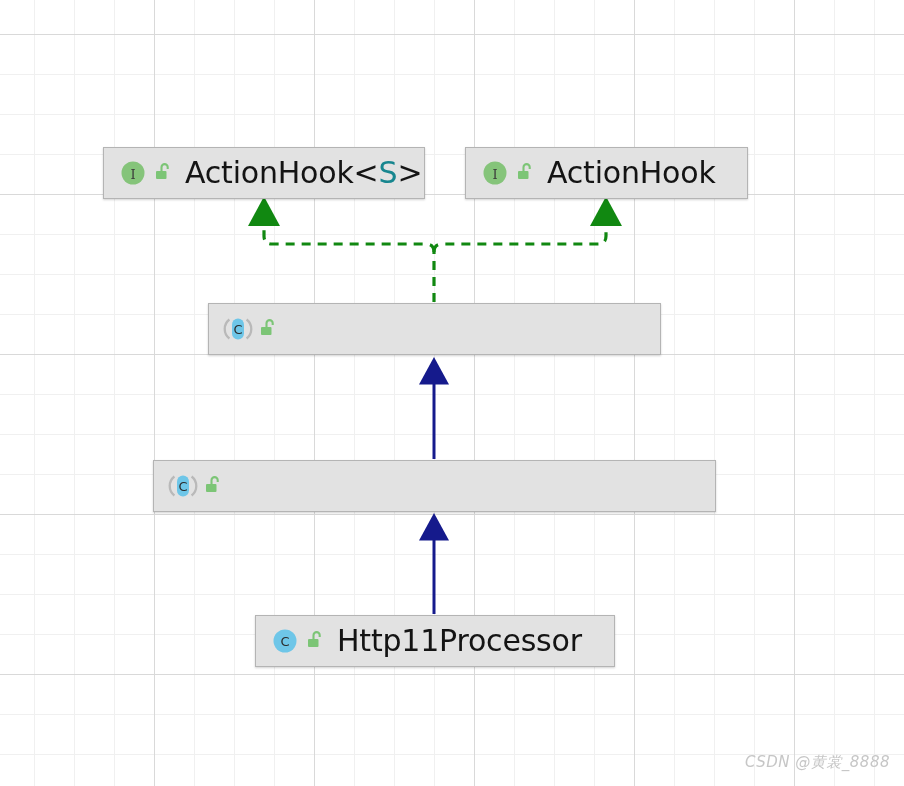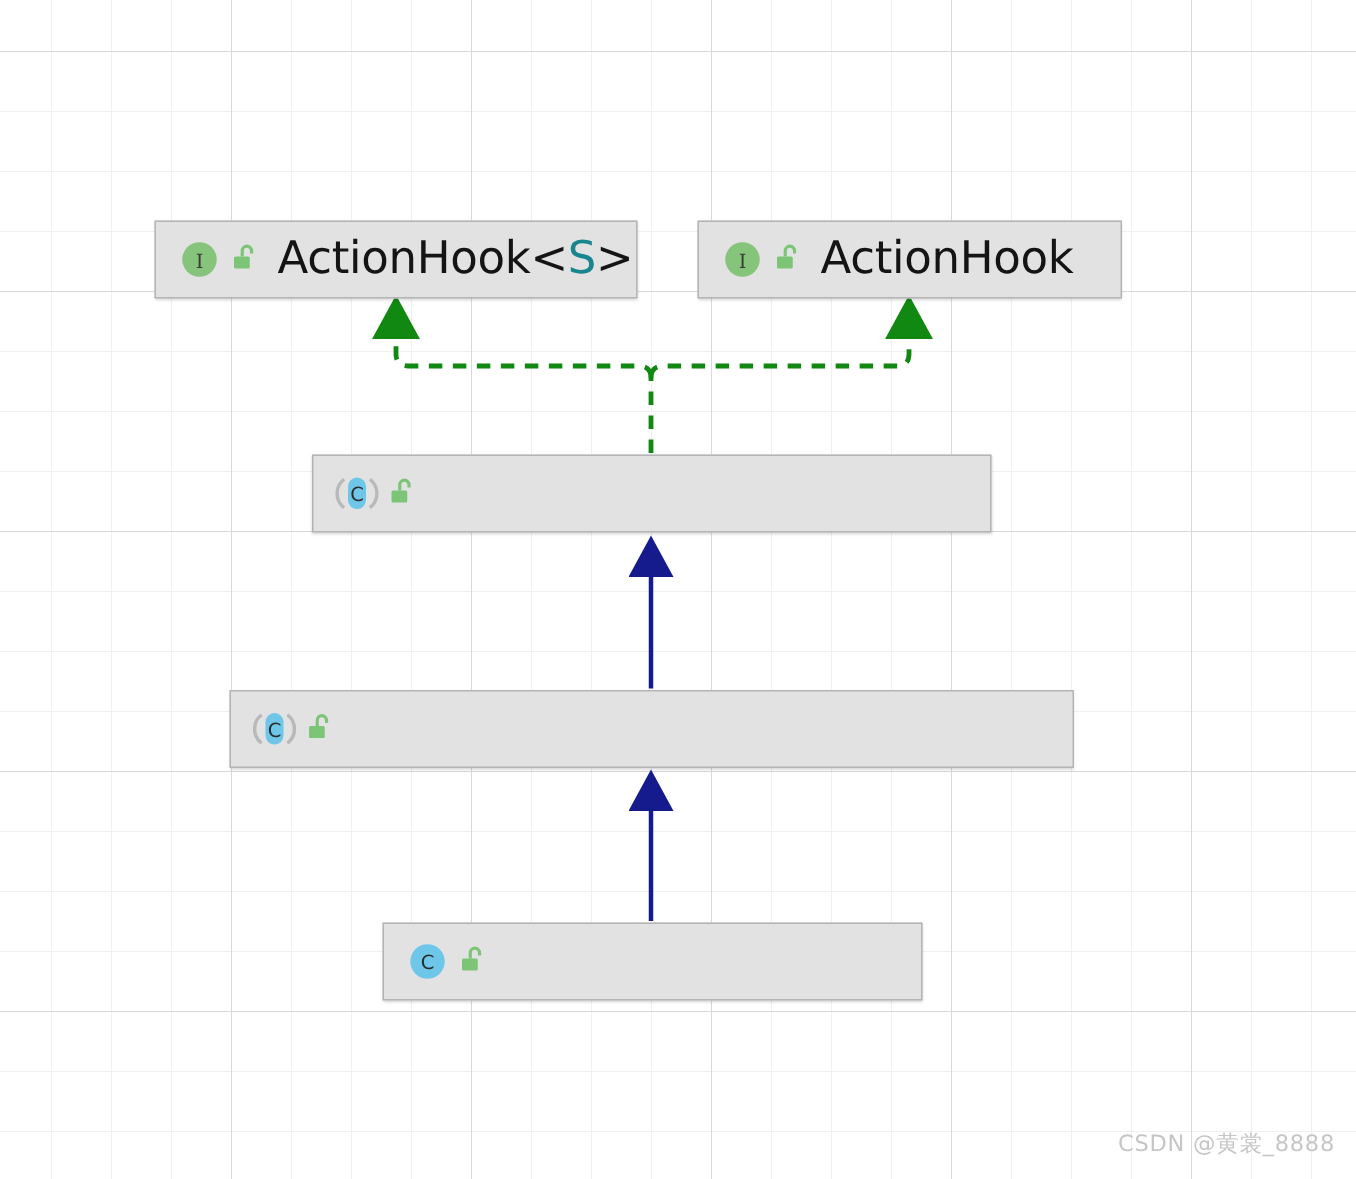--- a/index.html
+++ b/index.html
@@ -79,20 +79,21 @@
   }
   .watermark {
     position: absolute;
     right: 14px;
     bottom: 14px;
     font-size: 15px;
     color: #c6c6c6;
     font-family: "DejaVu Sans", "Liberation Sans", sans-serif;
     letter-spacing: 0.5px;
     white-space: nowrap;
+    font-style: italic;
   }
 </style>
 </head>
 <body>
 
 <div id="canvas">
 
   <svg id="edges" viewBox="0 0 904 786" width="904" height="786">
     <defs>
       <marker id="arrow-green" markerWidth="18" markerHeight="18" refX="2.2" refY="5" orient="auto" markerUnits="strokeWidth">
@@ -190,17 +191,20 @@
         <circle cx="15" cy="15" r="11.5" fill="#6ec6e8"></circle>
         <text x="15" y="20" text-anchor="middle" font-size="13" font-family="'DejaVu Sans',sans-serif" fill="#2b2b2b">C</text>
       </svg>
     </span>
     <span class="icon-vis">
       <svg width="20" height="22" viewBox="0 0 20 22">
         <path d="M8.5,9 L8.5,5.2 A3.1,3.1 0 0 1 14.7,5.2 L14.7,7.0" fill="none" stroke="#7cc576" stroke-width="2.1"></path>
         <rect x="3" y="9" width="10.5" height="8" rx="1" fill="#7cc576"></rect>
       </svg>
     </span>
+    <span class="node-label">
+      <span>Http11Processor</span>
+    </span>
   </div>
 
   <div class="watermark">CSDN @黄裳_8888</div>
 
 </div>
 
 </body></html>

